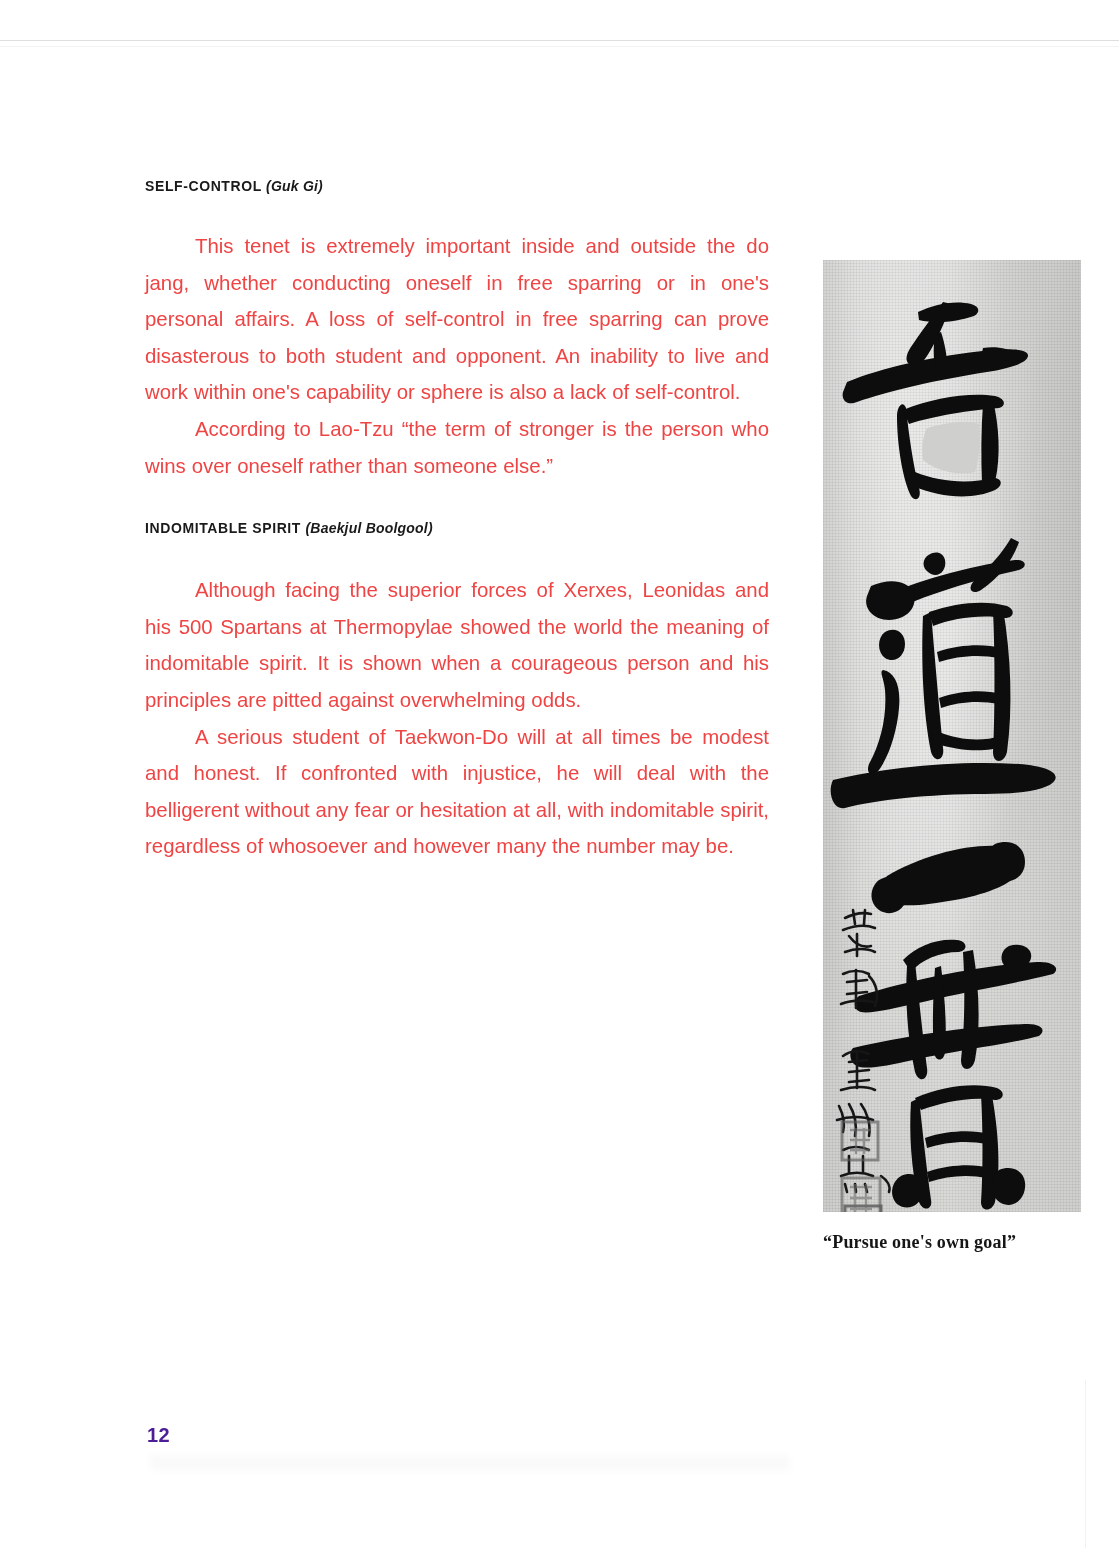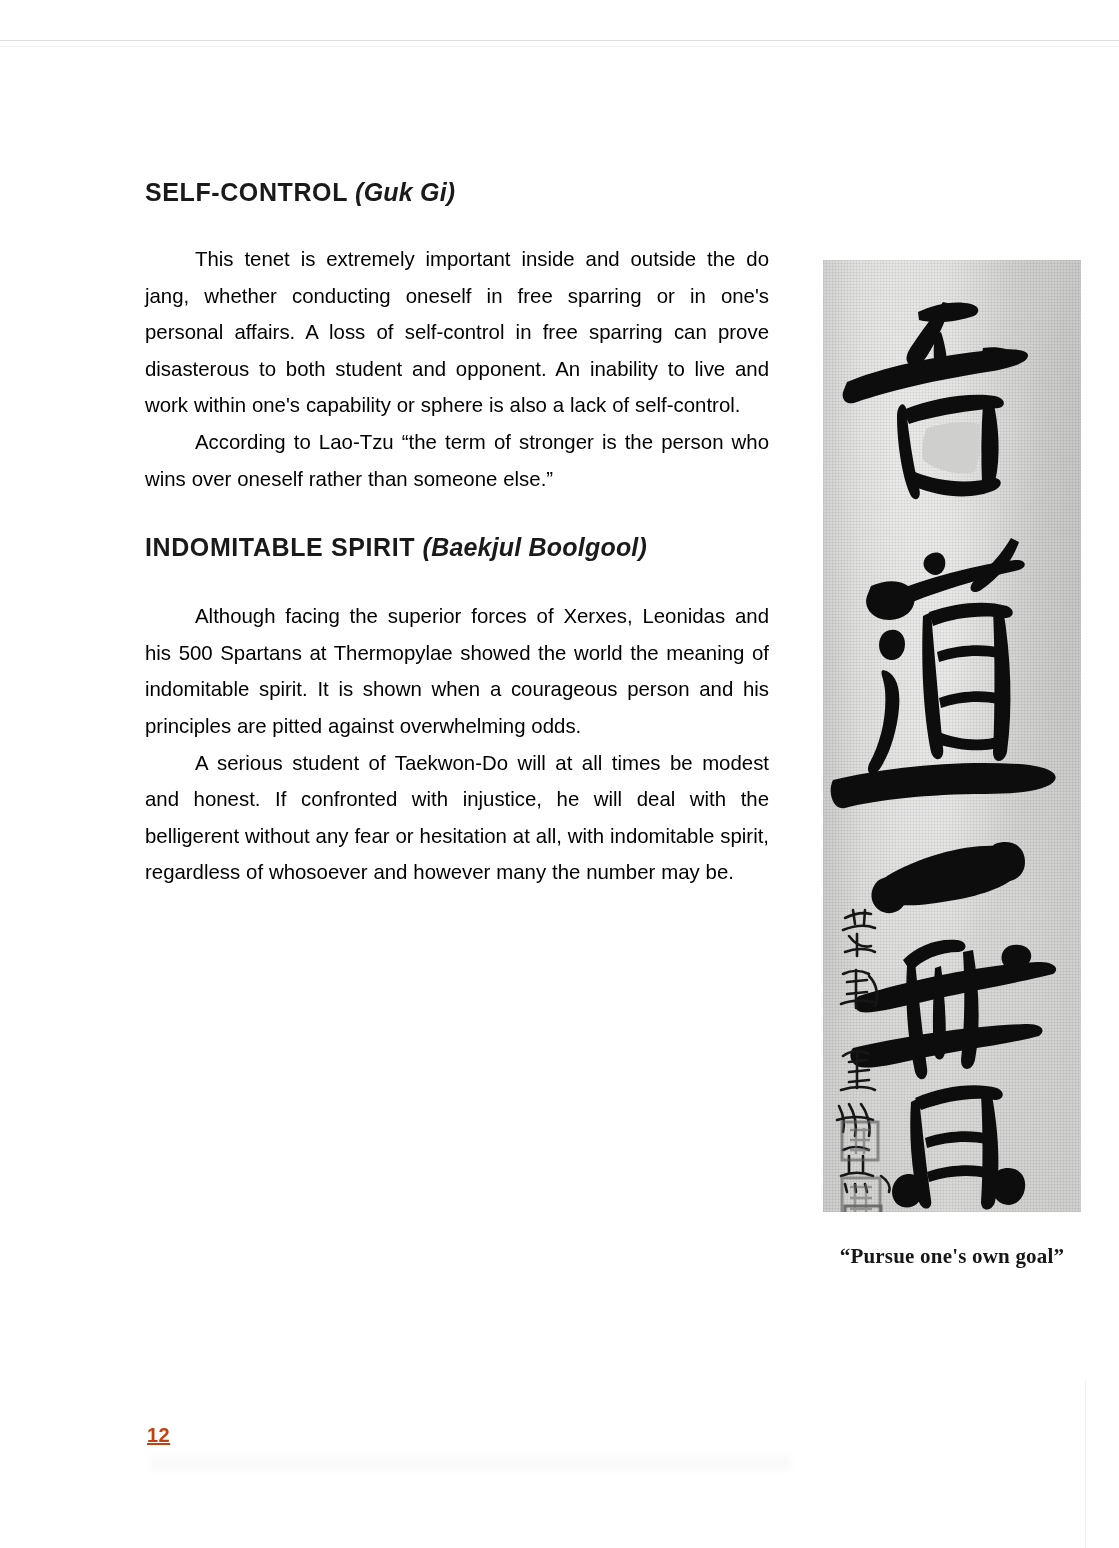--- a/index.html
+++ b/index.html
@@ -45,62 +45,61 @@
 
   
   .text-column {
     position: absolute;
     left: 145px;
     top: 178px;
     width: 624px;
   }
 
   .section-heading {
-    font-size: 25px;
+    font-size: 14px;
     font-weight: bold;
     letter-spacing: 0.6px;
     color: #1a1a1a;
     margin: 0 0 34px 0;
     white-space: nowrap;
   }
   .section-heading .romanization {
     font-weight: bold;
     font-style: italic;
     letter-spacing: 0.2px;
   }
 
   .section-heading.second {
     margin-top: 36px;
     margin-bottom: 36px;
   }
 
   p.body-text {
     font-size: 20.4px;
     line-height: 36.6px;
-    color: #000000;
+    color: #ef4444;
     margin: 0;
     text-align: justify;
     text-justify: inter-word;
     word-spacing: 0.2px;
     -ms-hyphens: none;
     hyphens: none;
   }
   p.body-text.indent {
     text-indent: 50px;
   }
 
   .page-number {
     position: absolute;
     left: 147px;
     top: 1424px;
     font-size: 20px;
     font-weight: bold;
-    color: #c2410c;
+    color: #4c1d95;
     letter-spacing: 0.5px;
-    text-decoration: underline;
   }
 
   
   .figure {
     position: absolute;
     left: 823px;
     top: 260px;
     width: 258px;
   }
   .scroll {
@@ -140,25 +139,25 @@
   }
 
   .glyph-svg {
     position: absolute;
     left: 0; top: 0;
     width: 258px; height: 952px;
     z-index: 2;
   }
 
   .fig-caption {
-    margin-top: 32px;
-    text-align: center;
+    margin-top: 20px;
+    text-align: left;
     font-family: "Liberation Serif", serif;
     font-weight: bold;
-    font-size: 21px;
+    font-size: 18px;
     color: #161616;
     letter-spacing: 0.2px;
   }
 </style>
 </head>
 <body>
 
 <div class="scan-line-top"></div>
 <div class="scan-line-top2"></div>
 <div class="scan-line-right"></div>

